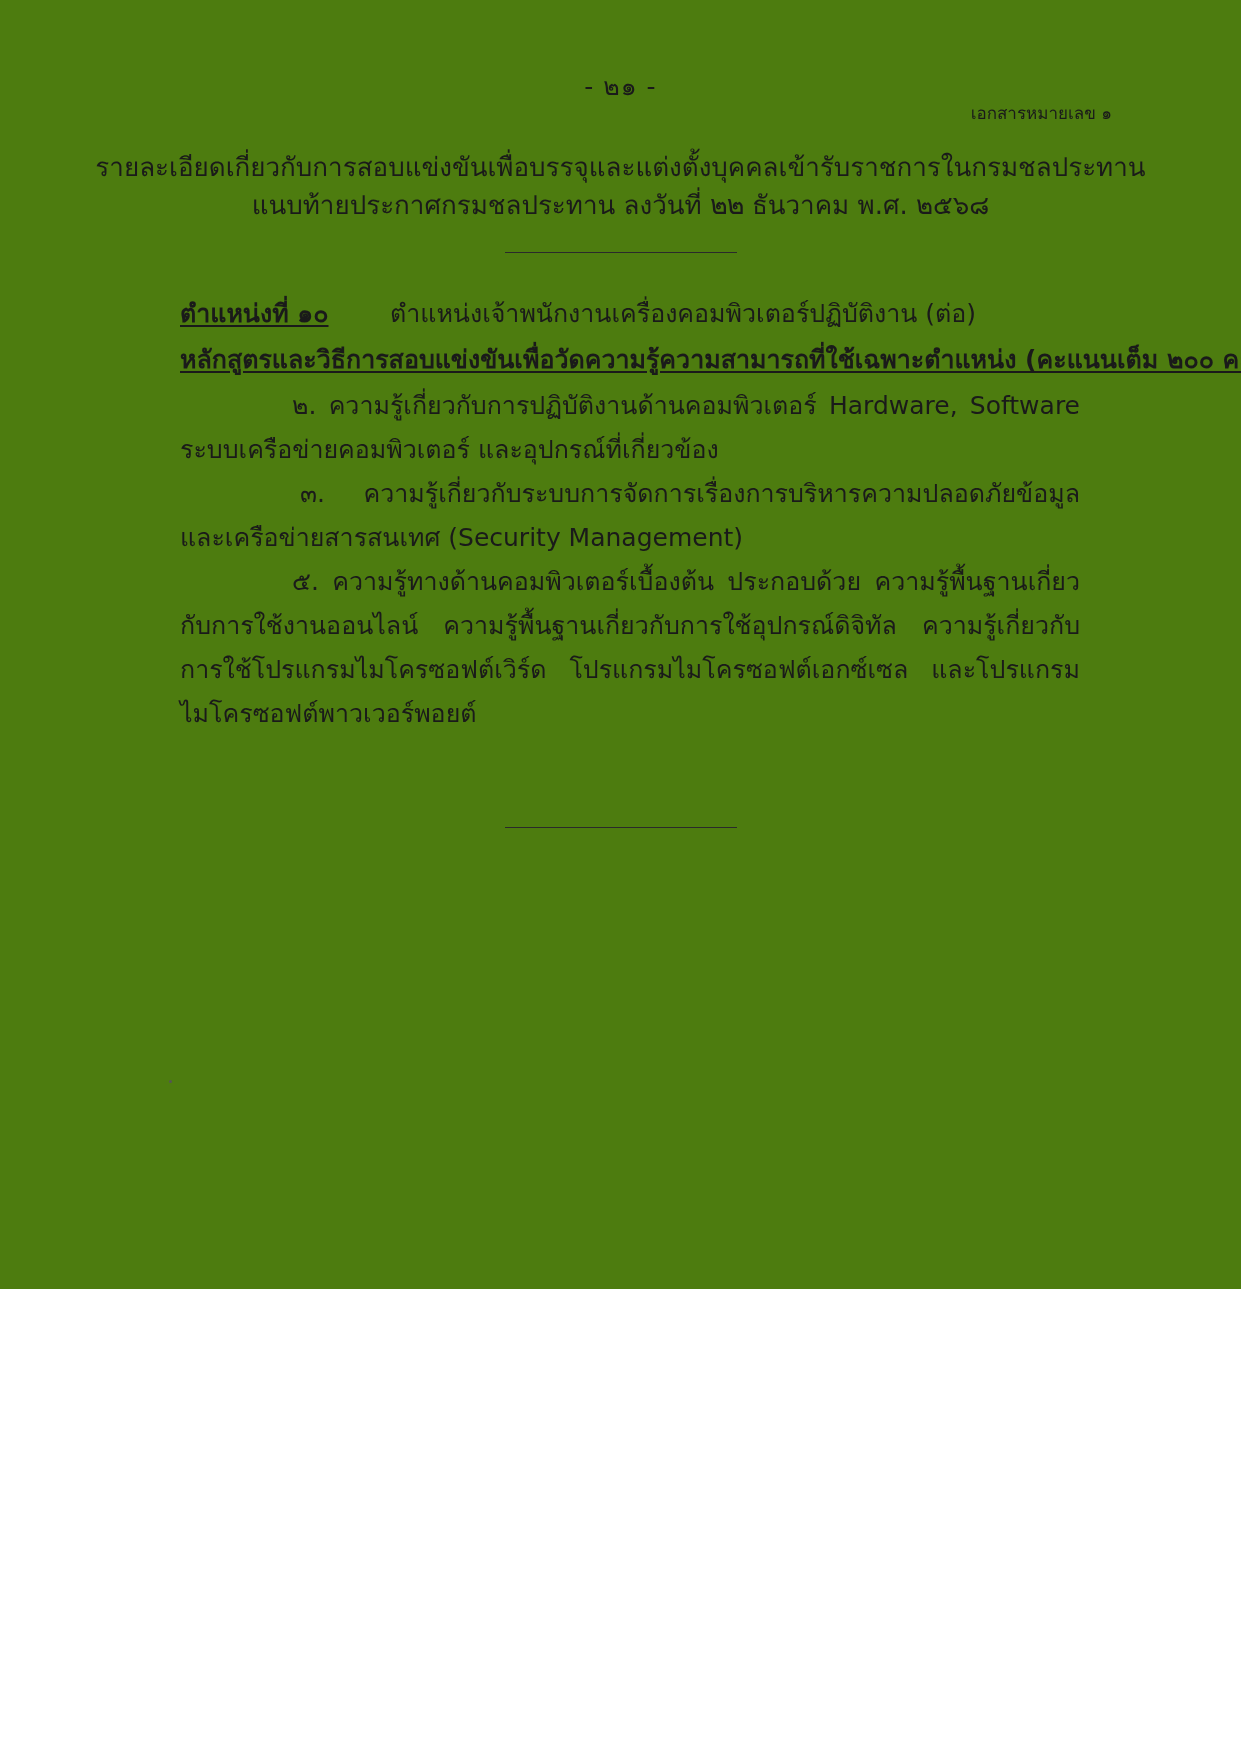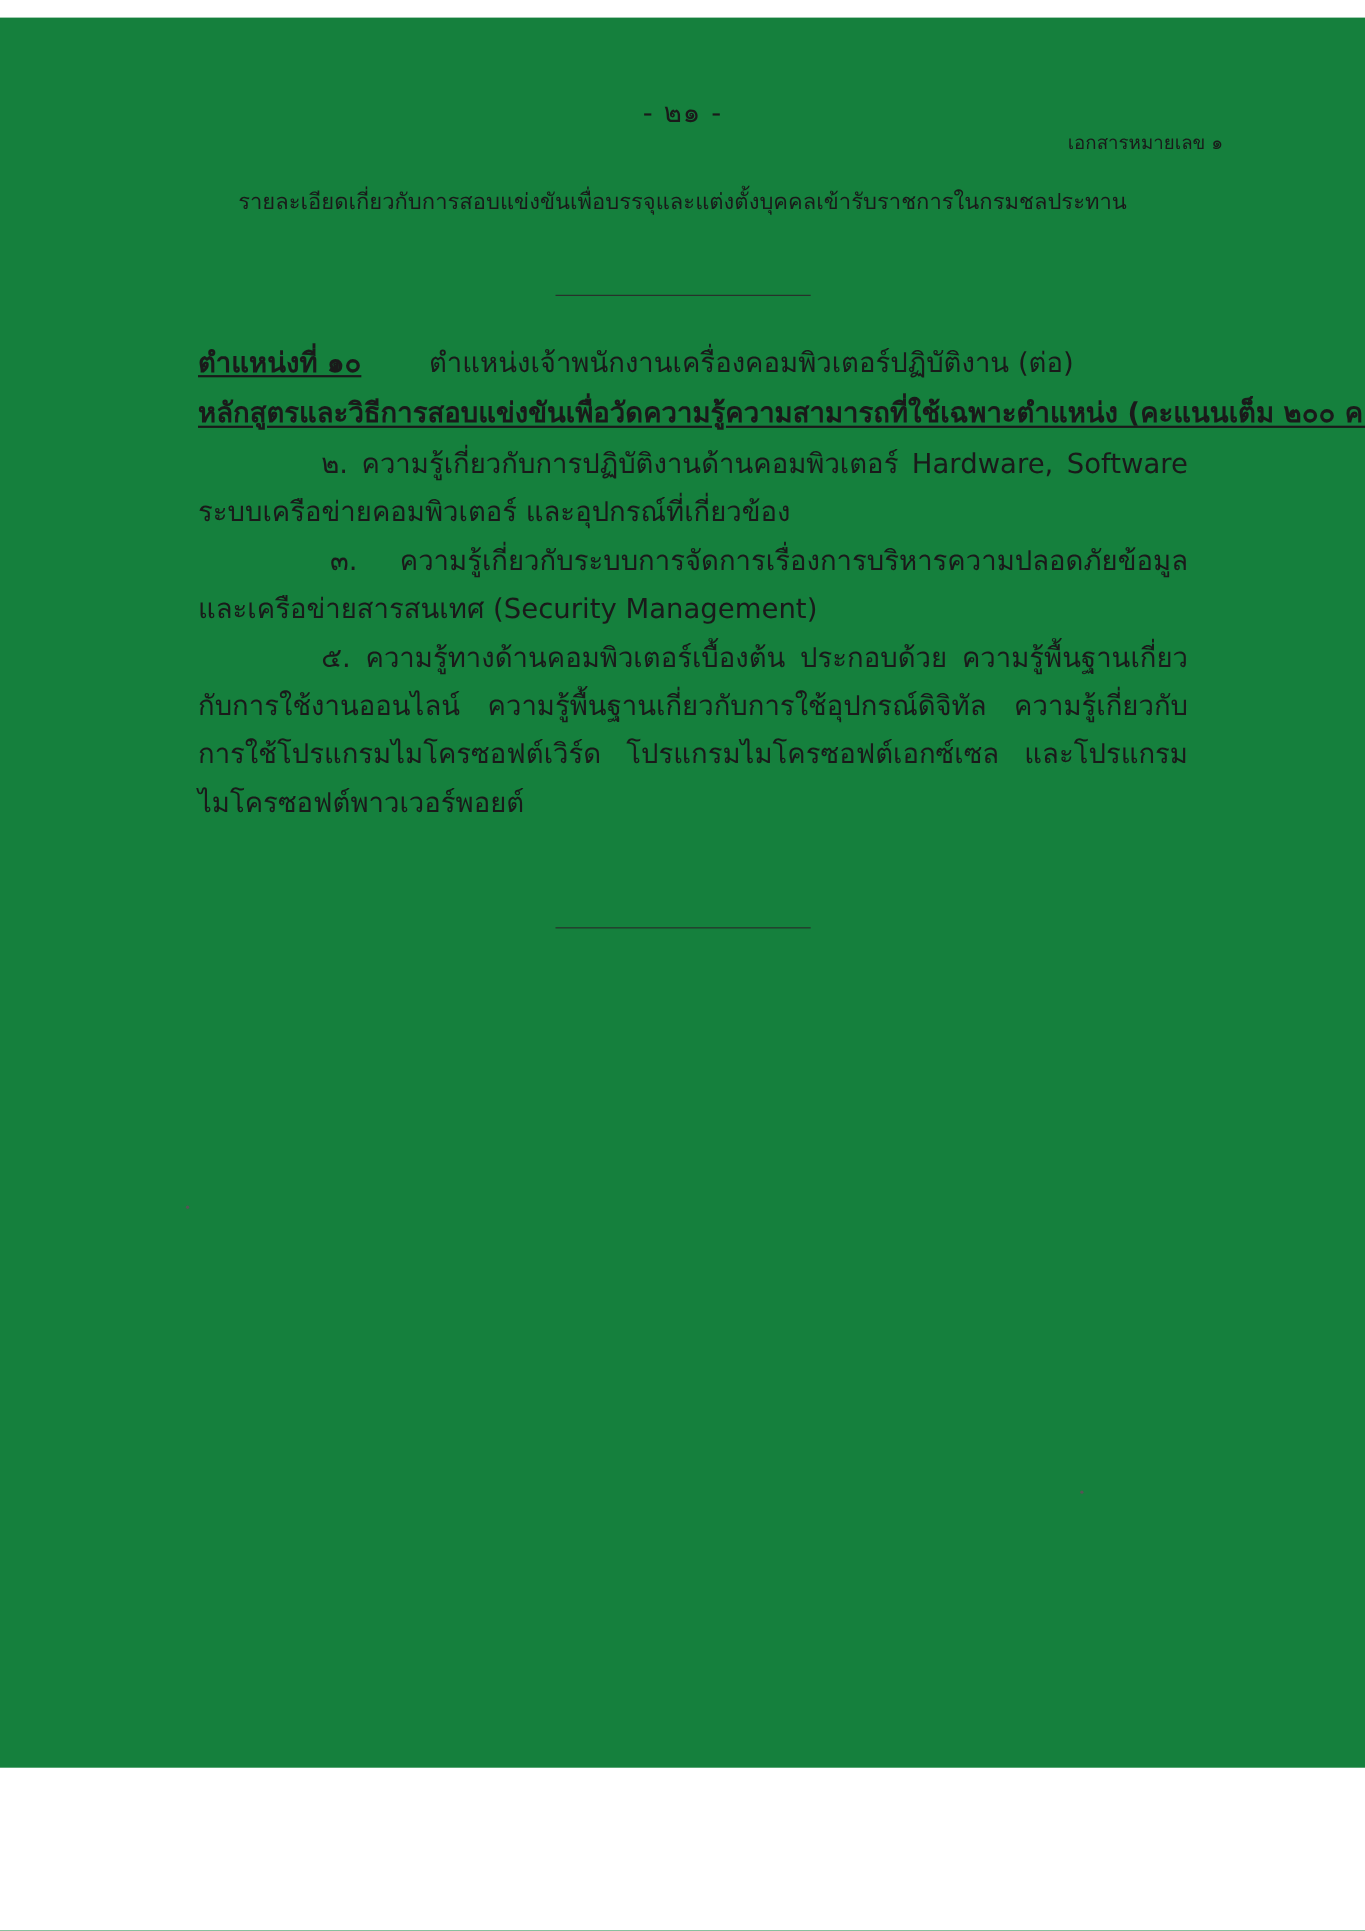--- a/index.html
+++ b/index.html
@@ -7,23 +7,23 @@
     padding: 0;
     background: #ffffff;
   }
   body {
     font-family: "DejaVu Sans", "Liberation Sans", sans-serif;
     color: #1a1a1a;
   }
   .page {
     position: relative;
     width: 1241px;
-    height: 1591px;
-    margin: 16px auto;
-    background: #15803d;
+    height: 1289px;
+    margin: 0 auto;
+    background: #4d7c0f;
     overflow: hidden;
   }
   .sheet {
     position: absolute;
     left: 0;
     top: 0;
     width: 1241px;
     height: 1755px;
   }
 
@@ -45,21 +45,21 @@
     white-space: nowrap;
   }
   .title-block {
     position: absolute;
     top: 148px;
     left: 0;
     width: 1241px;
     text-align: center;
   }
   .title-line-1 {
-    font-size: 20px;
+    font-size: 26px;
     line-height: 38px;
     white-space: nowrap;
   }
   .title-line-2 {
     font-size: 26px;
     line-height: 38px;
     white-space: nowrap;
   }
   .handwrite {
     font-family: "DejaVu Serif", "Liberation Serif", serif;
@@ -143,20 +143,25 @@
 
 <div class="page">
   <div class="sheet">
 
     <div class="page-number">- ๒๑ -</div>
 
     <div class="doc-ref">เอกสารหมายเลข ๑</div>
 
     <div class="title-block">
       <div class="title-line-1">รายละเอียดเกี่ยวกับการสอบแข่งขันเพื่อบรรจุและแต่งตั้งบุคคลเข้ารับราชการในกรมชลประทาน</div>
+      <div class="title-line-2">
+        <span>แนบท้ายประกาศกรมชลประทาน ลงวันที่</span>
+        <span class="handwrite">๒๒</span>
+        <span>ธันวาคม  พ.ศ. ๒๕๖๘</span>
+      </div>
     </div>
 
     <div class="rule-top"></div>
 
     <div class="body">
 
       <div class="row-position">
         <span class="pos-label">ตำแหน่งที่  ๑๐</span>
         <span class="pos-value">ตำแหน่งเจ้าพนักงานเครื่องคอมพิวเตอร์ปฏิบัติงาน (ต่อ)</span>
       </div>

